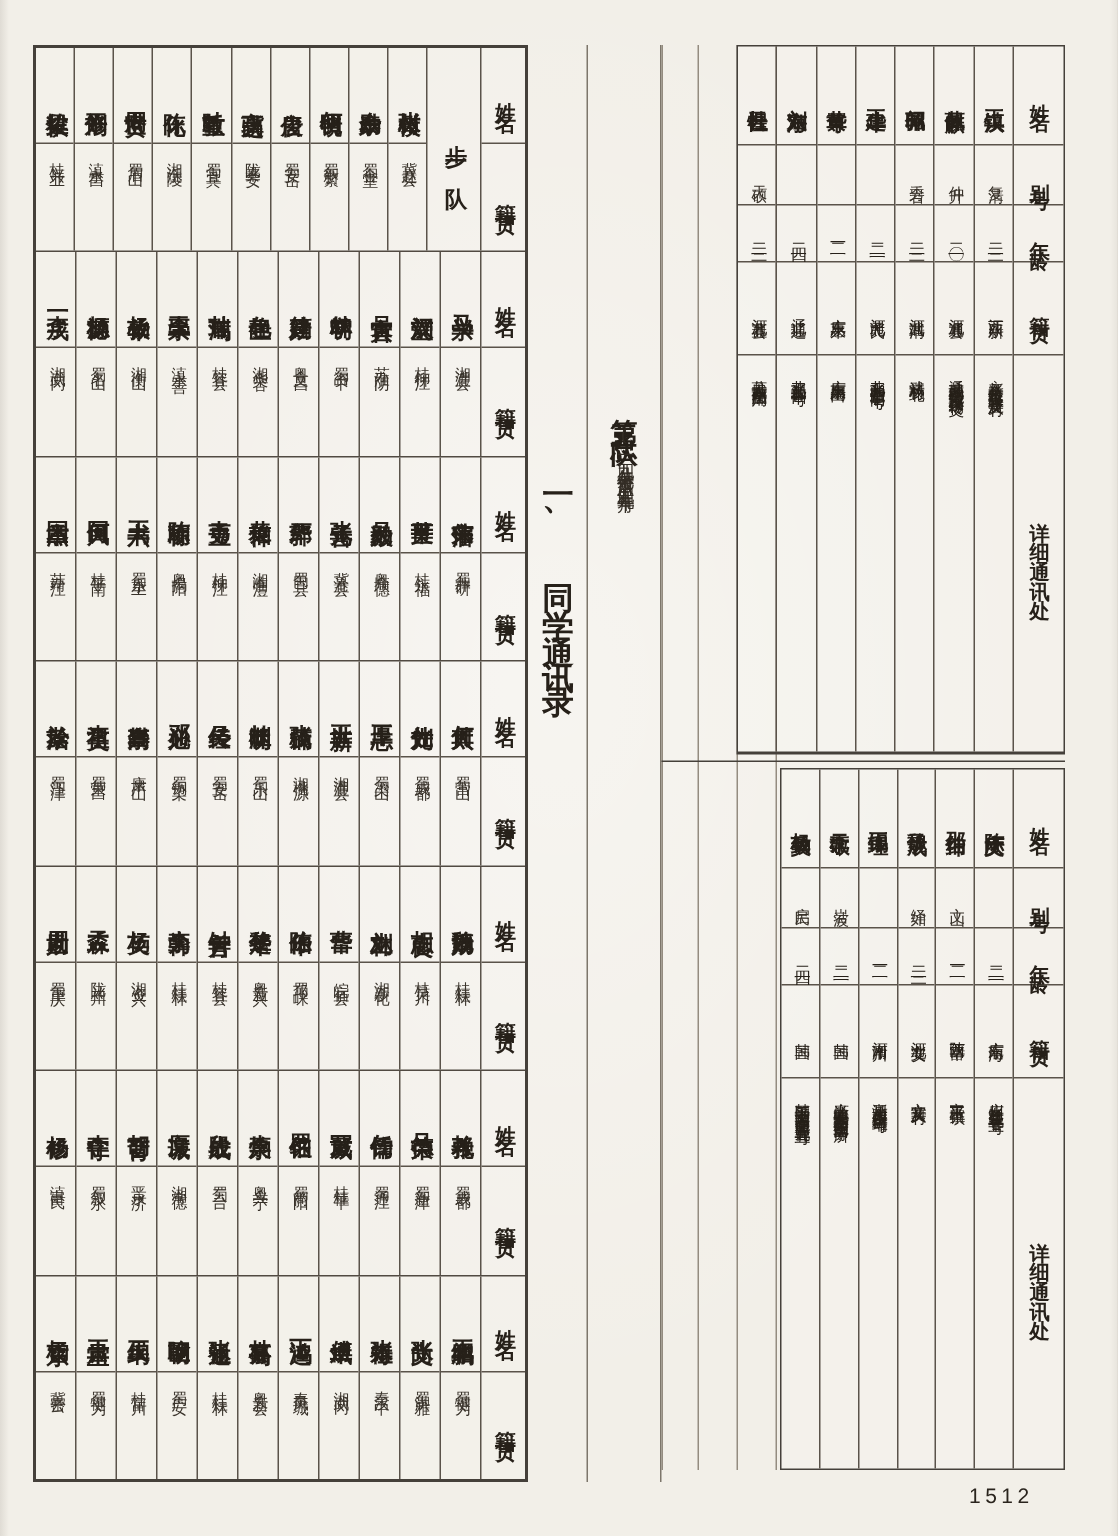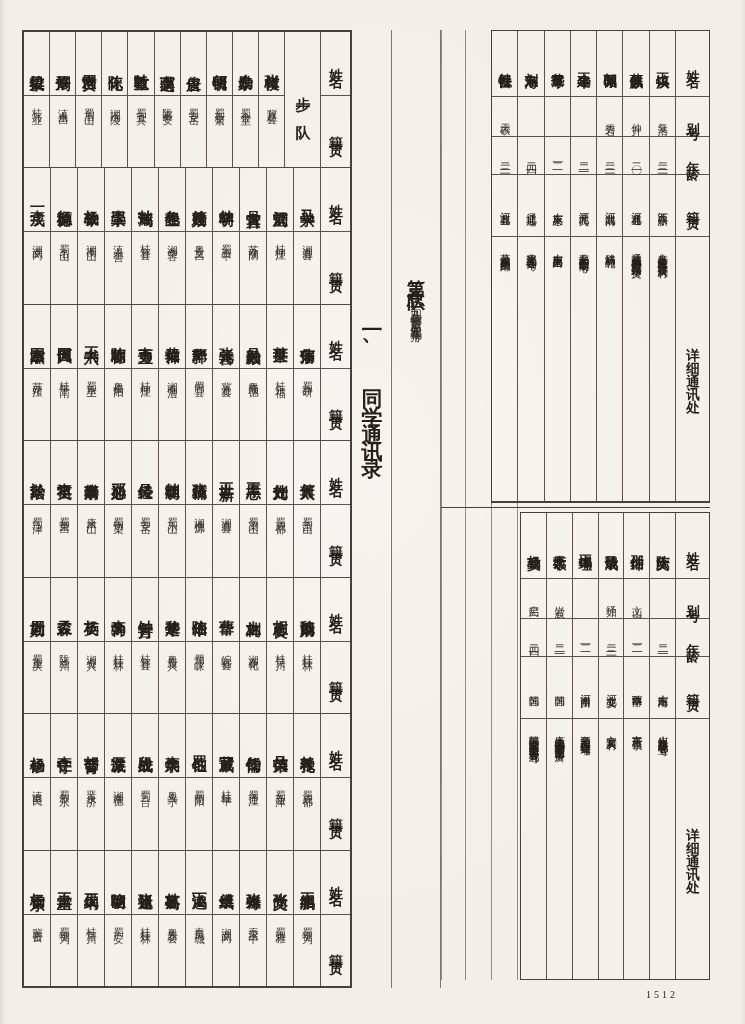--- a/index.html
+++ b/index.html
@@ -62,22 +62,22 @@
   .dcell{display:flex;align-items:center;justify-content:center;border-bottom:1px solid #5a534a;box-sizing:border-box;min-height:0;}
   .c-name{height:66px;flex:0 0 66px;font-size:13.5px;font-weight:bold;letter-spacing:1px;}
   .c-alias{height:40px;flex:0 0 40px;font-size:10.5px;letter-spacing:2px;color:#38322a;}
   .c-age{height:38px;flex:0 0 38px;font-size:11px;letter-spacing:2px;}
   .c-origin{height:62px;flex:0 0 62px;font-size:10.5px;letter-spacing:1px;}
   .c-addr{flex:1 1 0;border-bottom:none;font-size:10.5px;letter-spacing:1px;
           align-items:center;justify-content:flex-start;padding-top:8px;}
   .dhead .c-name,.dhead .c-alias,.dhead .c-age,.dhead .c-origin{font-size:13.5px;font-weight:bold;letter-spacing:6px;color:#262019;}
   .dhead .c-addr{font-size:13.5px;font-weight:bold;letter-spacing:13px;justify-content:center;padding-top:0;}
 
-  .pagenum{position:absolute;left:646px;top:989px;font-size:10px;letter-spacing:3px;
-           font-family:Liberation Serif, serif;color:#2a241d;}
+  .pagenum{position:absolute;left:646px;top:989px;font-size:14px;letter-spacing:3px;
+           font-family:Liberation Sans, sans-serif;color:#2a241d;}
 </style>
 </head>
 <body>
 
 <div class="page">
 
   <div class="roster" id="roster">
       <div class="band">
         <div class="hcol">
           <div class="cell v hname">姓名</div>

